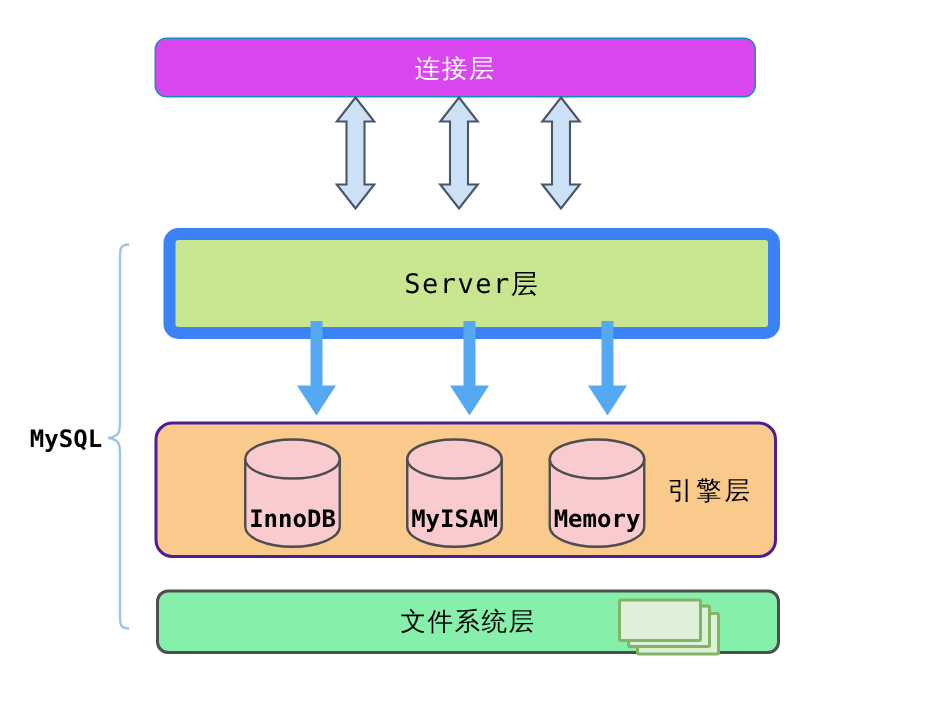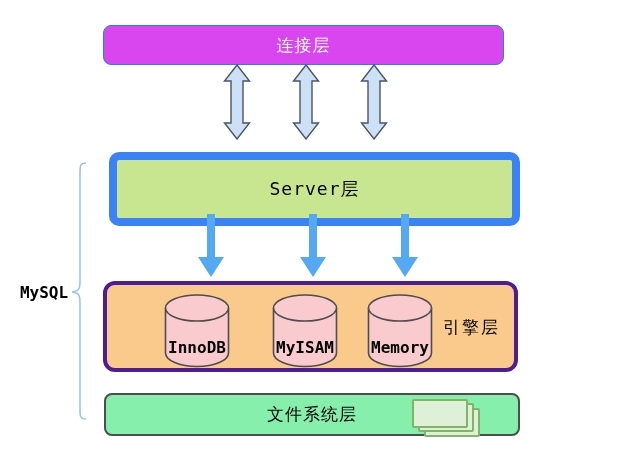--- a/index.html
+++ b/index.html
@@ -17,21 +17,21 @@
   .connection{
     left:103px;top:25px;width:401px;height:40px;
     background:#d946ef;border:1px solid #148FC4;border-radius:8px;color:#ffffff;
   }
   .server{
     left:109px;top:152px;width:411px;height:74px;
     background:#C8E590;border:8px solid #3b82f6;border-radius:10px;
   }
   .engine{
     left:103px;top:281px;width:415px;height:91px;
-    background:#F9CA8C;border:4px solid #4c1d95;border-radius:12px;
+    background:#F9CA8C;border:2px solid #4c1d95;border-radius:12px;
   }
   .filesystem{
     left:104px;top:393px;width:416px;height:43px;
     background:#86efac;border:2px solid #4D4D4D;border-radius:8px;
   }
   .engine-label{
     position:absolute;right:14px;top:50%;transform:translateY(-50%);
     font-size:17px;letter-spacing:2px;
   }
   .cylinder{position:absolute;width:66px;height:74px;top:9px;}

